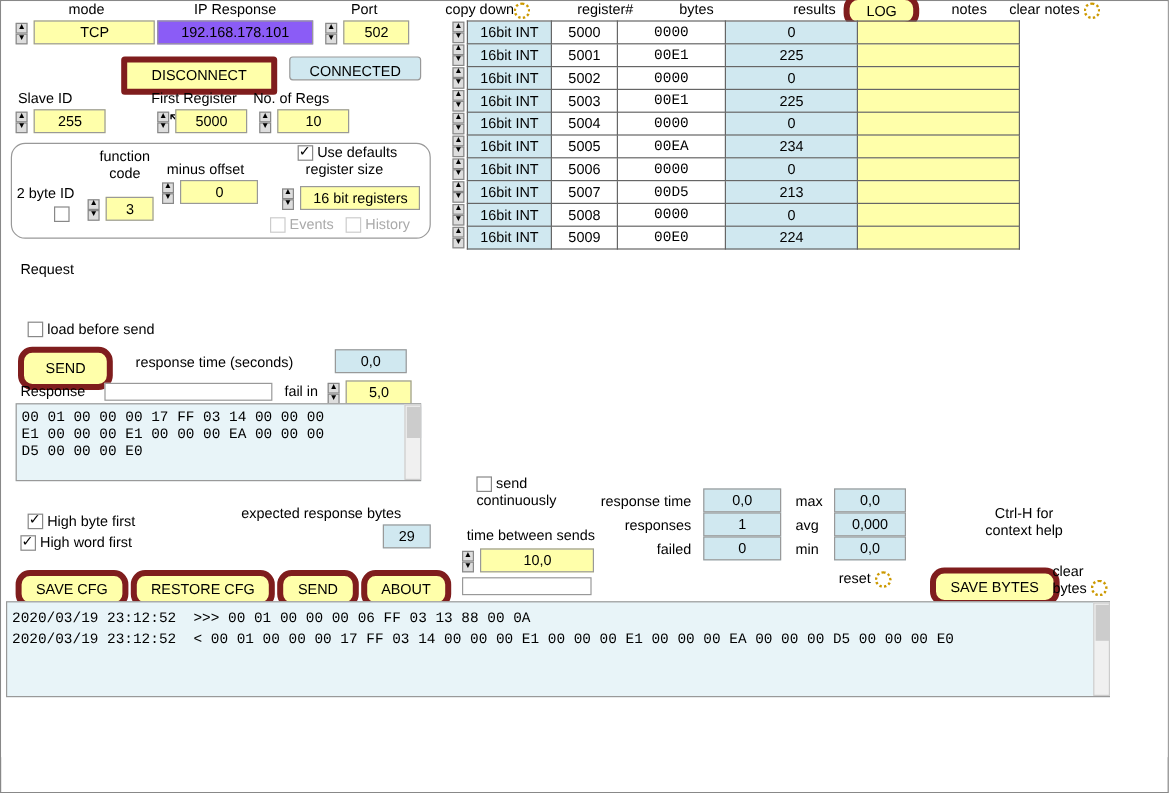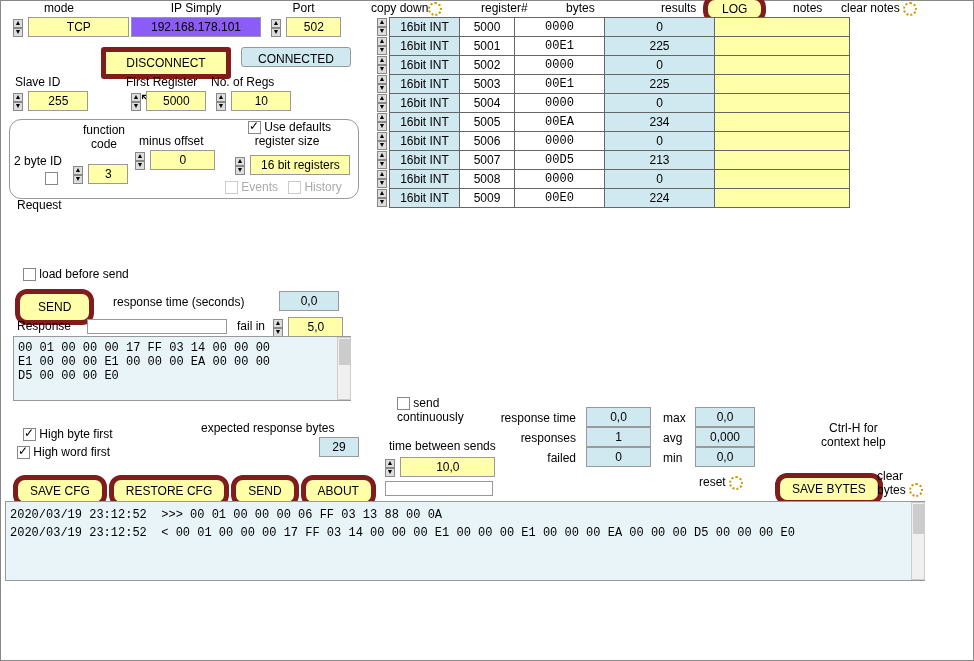--- a/index.html
+++ b/index.html
@@ -35,25 +35,25 @@
 .cursor-icon{position:absolute;font-size:14px;pointer-events:none}
 .scrollbar{position:absolute;right:2px;width:14px;background:#f0f0f0;border:1px solid #ccc}
 .scrollbar-thumb{background:#ccc;width:12px;margin:1px}
 </style>
 </head>
 <body>
 
 <div class="window">
   <div class="content">
 
-    <div class="group" style="left:13px;top:0px">
+    <div class="group" style="left:26px;top:0px">
       <div class="lbl" style="width:90px;display:inline-block">mode</div>
     </div>
     <div class="group" style="left:140px;top:0px">
-      <div class="lbl" style="width:110px;display:inline-block">IP Simply</div>
+      <div class="lbl" style="width:110px;display:inline-block">IP Response</div>
     </div>
     <div class="group" style="left:275px;top:0px">
       <div class="lbl" style="width:55px;display:inline-block">Port</div>
     </div>
 
     <div class="group" style="left:12px;top:16px">
       <span class="spin">
           <span>▲</span>
           <span>▼</span>
         </span>
@@ -144,21 +144,21 @@
       </div>
       <div style="position:absolute;left:215px;top:60px;color:#aaa">
         <span class="chk" style="border-color:#ccc"></span>
         <span>Events</span>
         &nbsp;
         <span class="chk" style="border-color:#ccc"></span>
         <span>History</span>
       </div>
     </div>
 
-    <div class="group" style="left:16px;top:197px">Request</div>
+    <div class="group" style="left:16px;top:216px">Request</div>
 
     <div class="group" style="left:22px;top:266px">
       <span class="chk"></span>
       <span>load before send</span>
     </div>
 
     <div class="group" style="left:14px;top:288px">
       <button class="btn" style="padding:6px 18px">SEND</button>
     </div>
     <div class="group" style="left:112px;top:294px">response time (seconds)</div>

